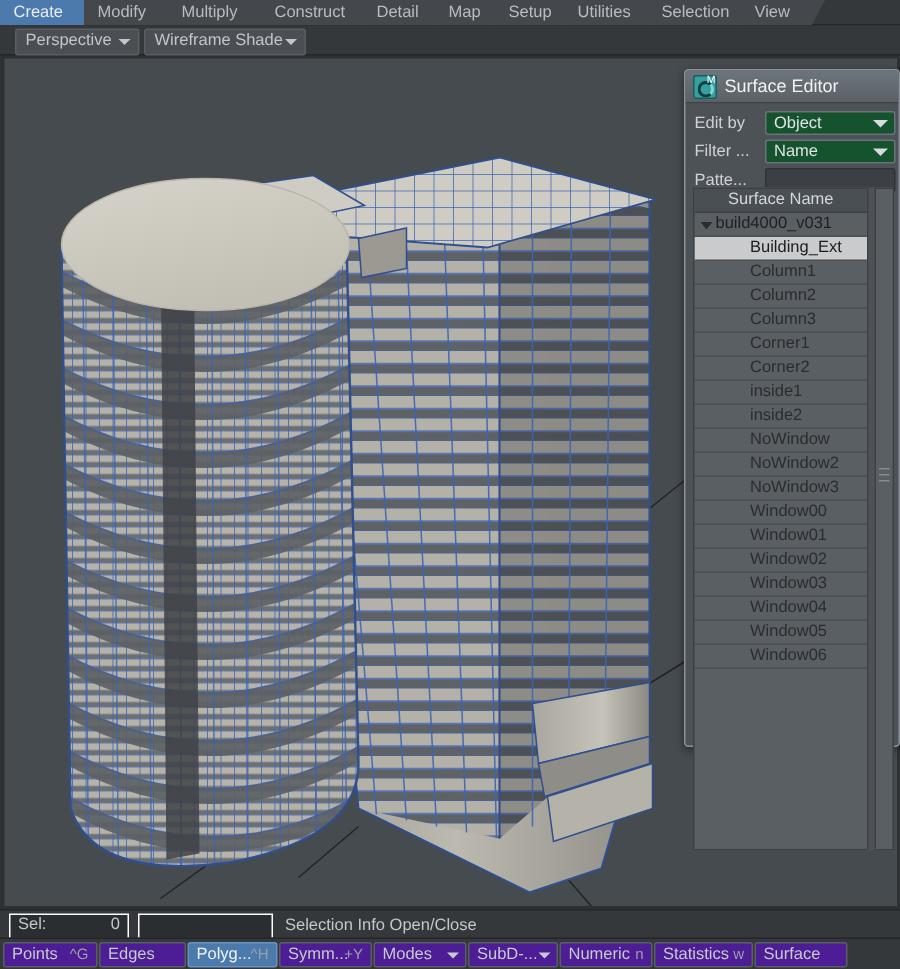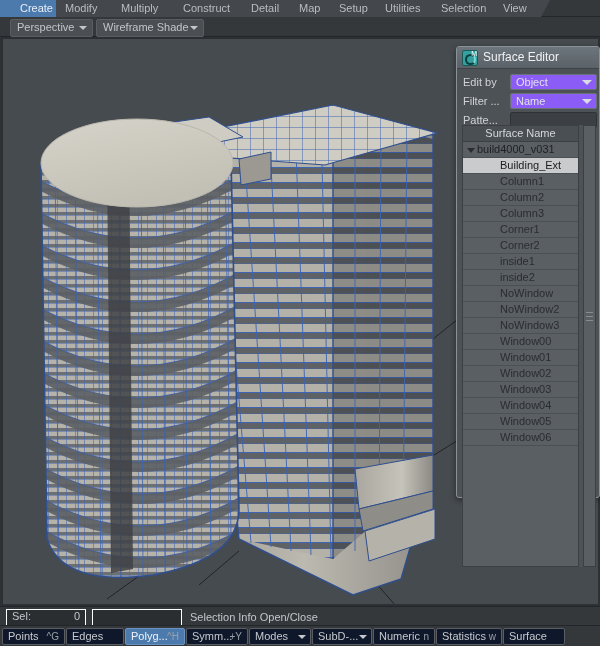--- a/index.html
+++ b/index.html
@@ -20,21 +20,21 @@
   .tab {
     position: absolute; top: 0; height: 17px;
     padding: 0 13px 0 9px;
     font-size: 11px; line-height: 17px;
     color: #b9bcc0;
     background: #44484c;
     -webkit-clip-path: polygon(0 0, 100% 0, calc(100% - 9px) 100%, 0 100%);
     clip-path: polygon(0 0, 100% 0, calc(100% - 9px) 100%, 0 100%);
     white-space: nowrap;
   }
-  .tab.active { background: #4c7aad; color: #e8eef5; text-align: right; }
+  .tab.active { background: #4c7aad; color: #e8eef5; }
 
   
   .viewbar {
     position: absolute; left: 0; top: 17px; width: 600px; height: 20px;
     background: #35383b;
     border-bottom: 1px solid #232528;
   }
   .vbtn {
     position: absolute; top: 2px; height: 16px;
     background: #4b4f53;
@@ -101,21 +101,21 @@
   }
 
   .panel-body { padding: 5px 2px 0 5px; }
   .row { position: relative; height: 17px; margin-bottom: 2px; }
   .row .lbl {
     position: absolute; left: 1px; top: 2px;
     font-size: 11px; color: #cfd3d7; white-space: nowrap;
   }
   .row .ctl {
     position: absolute; left: 48px; right: 0; top: 0; height: 16px;
-    background: #8b5cf6;
+    background: #14532d;
     border: 1px solid #6b7178;
     border-radius: 2px;
     font-size: 11px; line-height: 14px; color: #dfe3e7;
     padding-left: 5px;
     white-space: nowrap; overflow: hidden;
   }
   .row .ctl.field { background: #3c4044; border-color: #2f3337; }
   .row .ctl .caret {
     position: absolute; right: 4px; top: 5px;
     width: 0; height: 0;
@@ -193,21 +193,21 @@
     font-size: 11px; color: #c3c7cb; white-space: nowrap;
   }
 
   .toolrow {
     position: absolute; left: 0; top: 625px; width: 600px; height: 21px;
     background: #35383b;
     border-top: 1px solid #22252a;
   }
   .tbtn {
     position: absolute; top: 2px; height: 17px;
-    background: #0f172a;
+    background: #4c1d95;
     border: 1px solid #5a5e63;
     border-radius: 2px;
     font-size: 11px; line-height: 15px; color: #c6cace;
     white-space: nowrap; overflow: hidden;
   }
   .tbtn.active { background: #4c7aad; border-color: #6b93c2; color: #eef3f9; }
   .tbtn .t { position: absolute; left: 5px; top: 0; }
   .tbtn .sc { position: absolute; right: 5px; top: 0; color: #9aa0a6; font-size: 10px; }
   .tbtn .caret {
     position: absolute; right: 4px; top: 6px;

